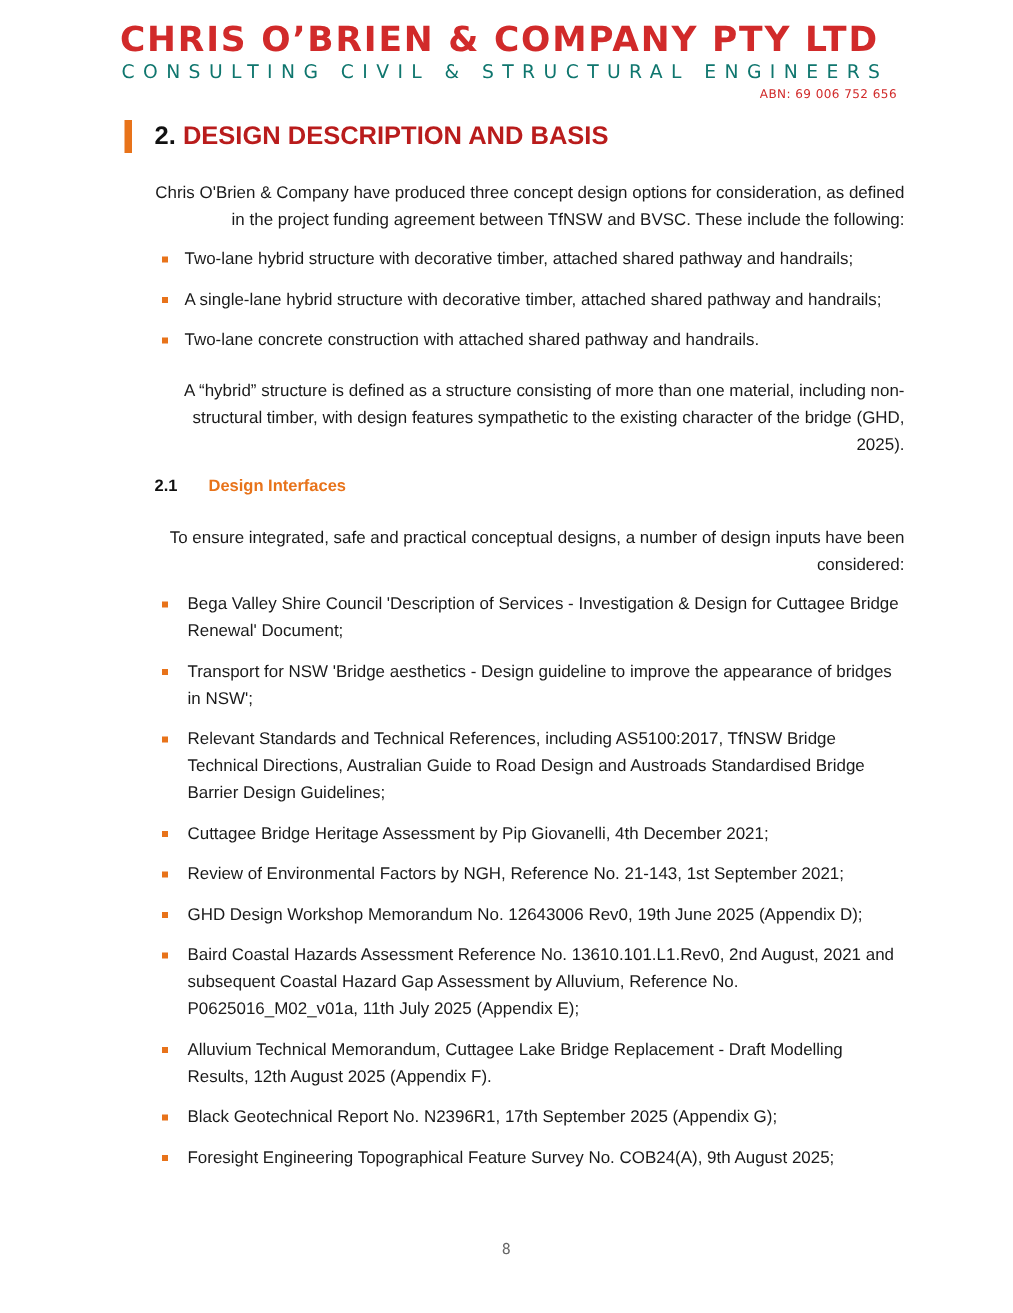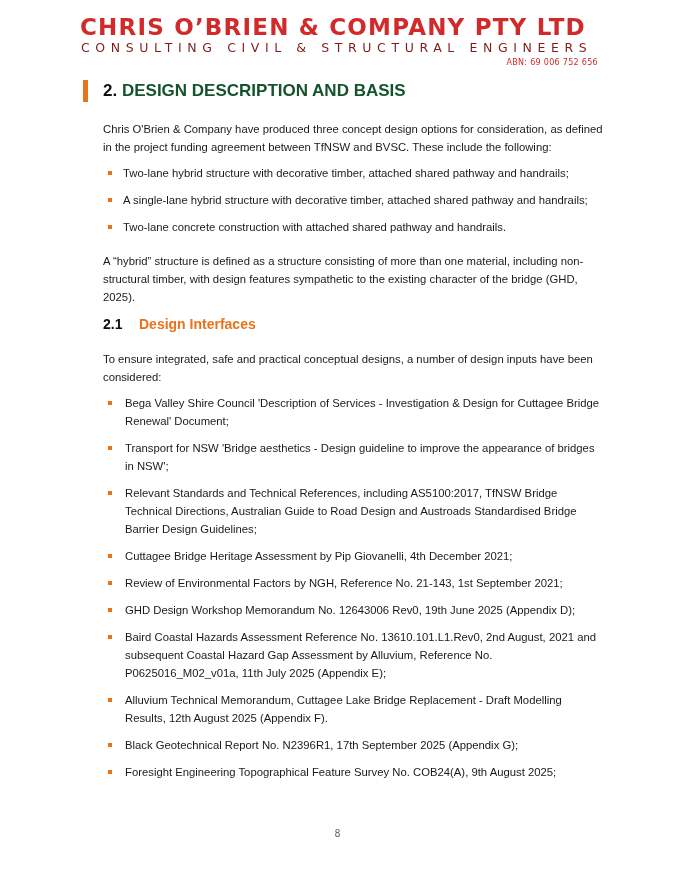--- a/index.html
+++ b/index.html
@@ -3,37 +3,37 @@
   <meta charset="utf-8">
   <style>
     html, body { margin: 0; padding: 0; background: #ffffff; }
     body { width: 675px; height: 875px; position: relative; overflow: hidden;
       font-family: "Liberation Sans", sans-serif; color: #1a1a1a; }
     .letterhead { position: absolute; left: 0; top: 0; width: 675px; }
     .company-name { position: absolute; left: 80px; top: 14px; width: 520px;
       font-family: "DejaVu Sans", sans-serif; font-size: 23px; color: #d12a2a;
       letter-spacing: 1.2px; white-space: nowrap; font-weight: bold; }
     .company-sub { position: absolute; left: 81px; top: 40px; width: 520px;
-      font-family: "DejaVu Sans", sans-serif; font-size: 12.5px; color: #7f1d1d;
+      font-family: "DejaVu Sans", sans-serif; font-size: 12.5px; color: #0f766e;
       letter-spacing: 5.6px; white-space: nowrap; }
     .abn { position: absolute; right: 77px; top: 58px;
       font-family: "DejaVu Sans", sans-serif; font-size: 8px; color: #d12a2a; letter-spacing: 0.3px; }
 
     .content { position: absolute; left: 103px; top: 78px; width: 500px; font-size: 11.3px; line-height: 18px; }
     .h1-wrap { position: relative; height: 26px; margin-bottom: 4px; }
     .h1-bar { position: absolute; left: -20px; top: 2px; width: 5px; height: 22px; background: #e8731a; }
     .h1 { font-size: 17px; font-weight: bold; line-height: 26px; }
     .h1 .num { color: #111111; }
-    .h1 .title { color: #14532d; }
-    p { margin: 16px 0 8px 0; }
+    .h1 .title { color: #b91c1c; }
+    p { margin: 16px 0 8px 0; text-align: right; }
     ul { list-style: none; margin: 0; padding: 0; }
     li { position: relative; padding-left: 22px; margin-bottom: 9px; }
     li .bullet { position: absolute; left: 5px; top: 7px; width: 4px; height: 4px; background: #e8731a; }
     ul.first li { padding-left: 20px; }
-    .h2 { font-size: 14px; font-weight: bold; line-height: 20px; margin: 2px 0 6px 0; }
+    .h2 { font-size: 11px; font-weight: bold; line-height: 20px; margin: 2px 0 6px 0; }
     .h2 .num { color: #111111; display: inline-block; width: 36px; }
     .h2 .title { color: #e8731a; }
     .page-number { position: absolute; left: 0; width: 675px; top: 828px; text-align: center;
       font-family: "DejaVu Sans Mono", monospace; font-size: 10px; color: #666666; }
   </style>
 </head>
 <body>
 
 <div class="letterhead">
   <div class="company-name">CHRIS O’BRIEN &amp; COMPANY PTY LTD</div>

